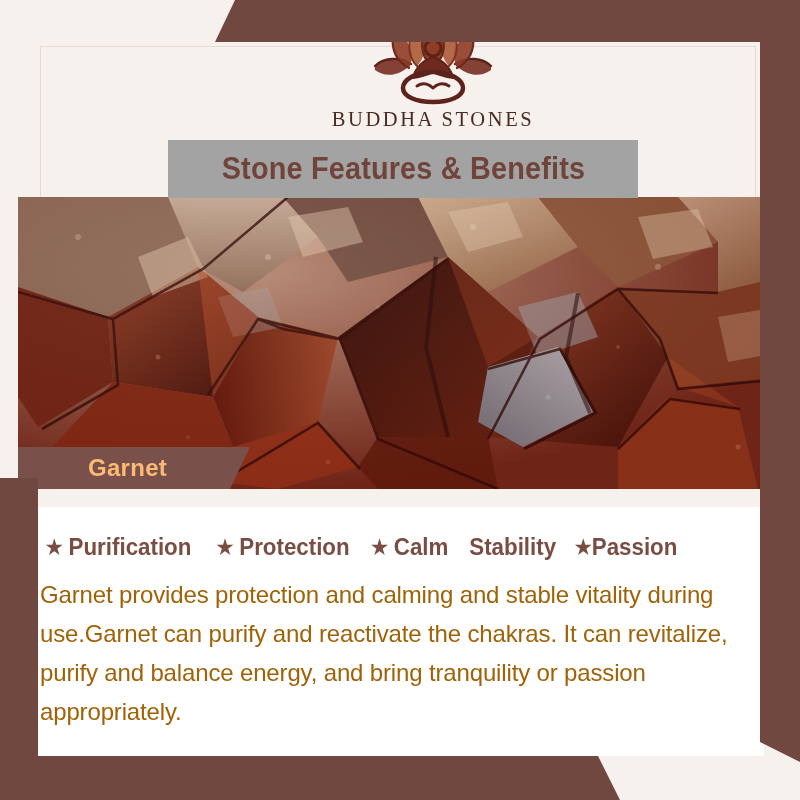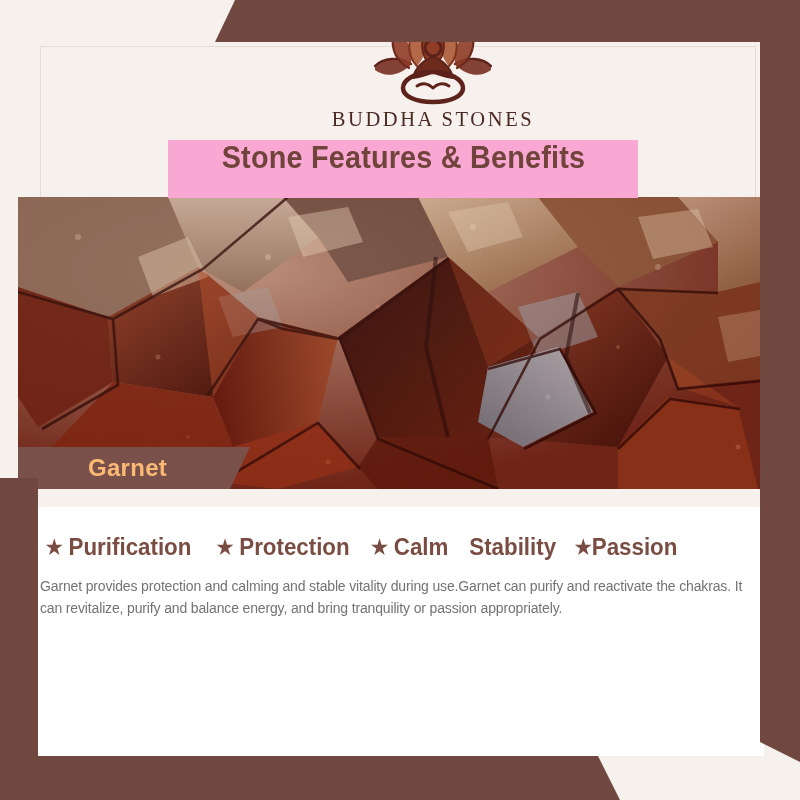--- a/index.html
+++ b/index.html
@@ -63,22 +63,22 @@
     font-family:"Liberation Serif", serif;
     font-size:20.5px;
     letter-spacing:2.6px;
     color:#4a2a22;
     white-space:nowrap;
   }
 
   
   .title-band{
     position:absolute; top:140px; left:168px; width:470px; height:58px;
-    background:#f9a8d4;
-    display:flex; justify-content:center;
+    background:#a3a3a3;
+    display:flex; align-items:center; justify-content:center;
     z-index:4;
   }
   .title-text{
     font-family:"Liberation Sans Narrow","Liberation Sans", sans-serif;
     font-weight:bold;
     font-size:31px;
     color:#70443b;
     letter-spacing:.2px;
     white-space:nowrap;
     transform:scaleX(.93);
@@ -139,23 +139,23 @@
   .feat .star{ font-size:20px; line-height:1; }
   .feat.sp-wide{ margin-left:18px; }
   .feat.sp-mid{ margin-left:16px; }
   .feat.sp-none{ margin-left:14px; }
   .feat .star + .lbl{ margin-left:6px; }
   .feat.tight .star + .lbl{ margin-left:0px; }
 
   
   .body-copy{
     position:absolute; top:575px; left:40px; width:714px;
-    font-size:14px;
-    line-height:22px;
-    color:#737373;
+    font-size:24px;
+    line-height:39px;
+    color:#a16207;
     font-weight:500;
     letter-spacing:-.15px;
     z-index:5;
   }
 </style>
 </head>
 <body>
 
 <div id="page">
 

